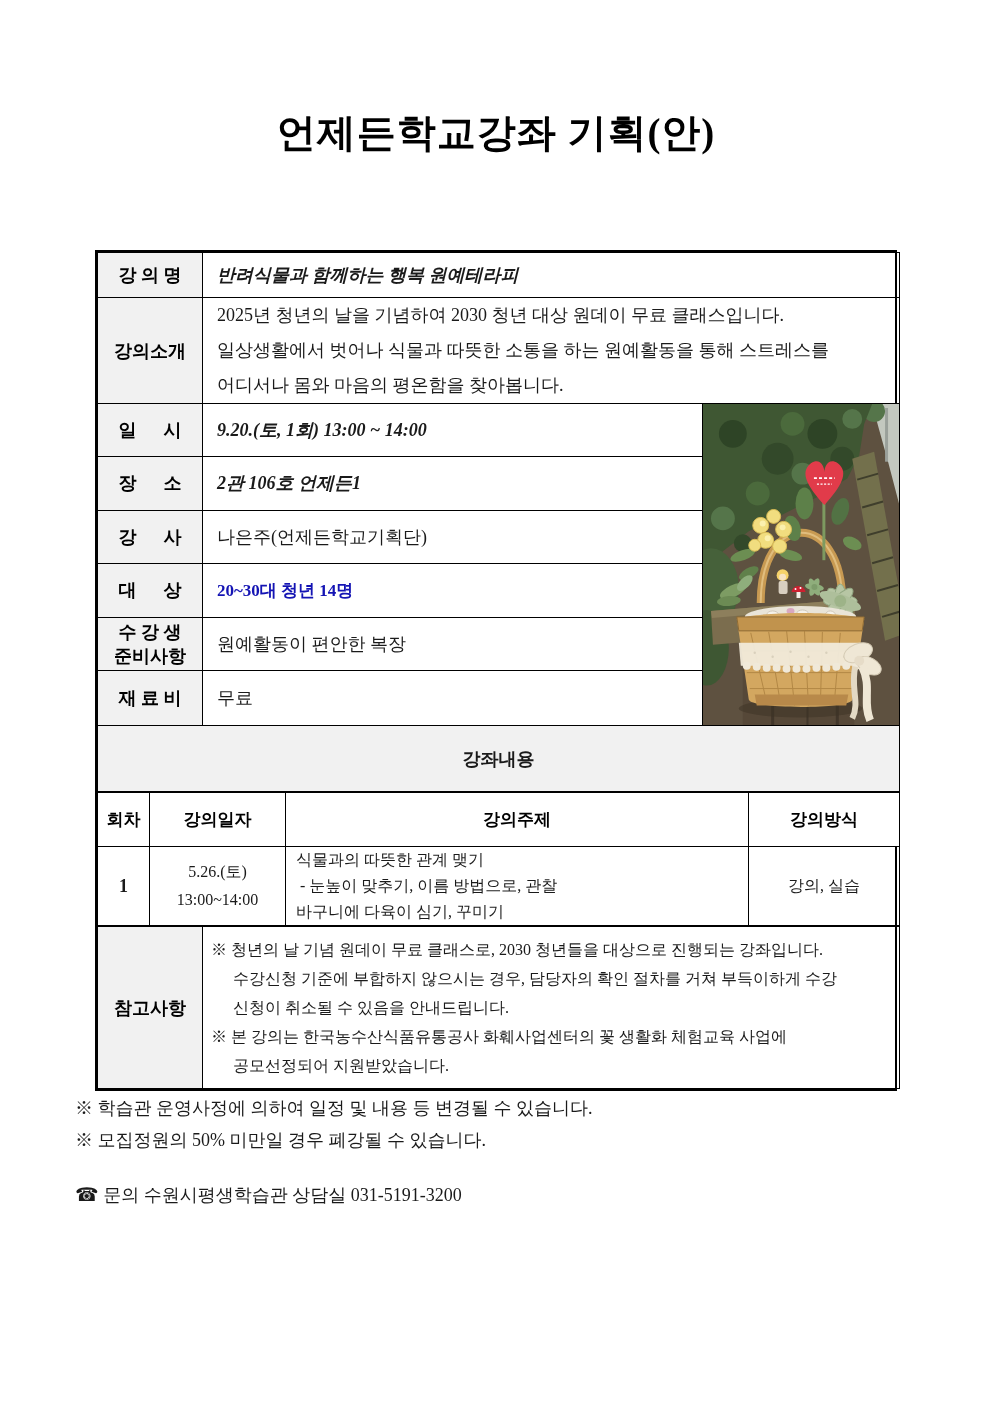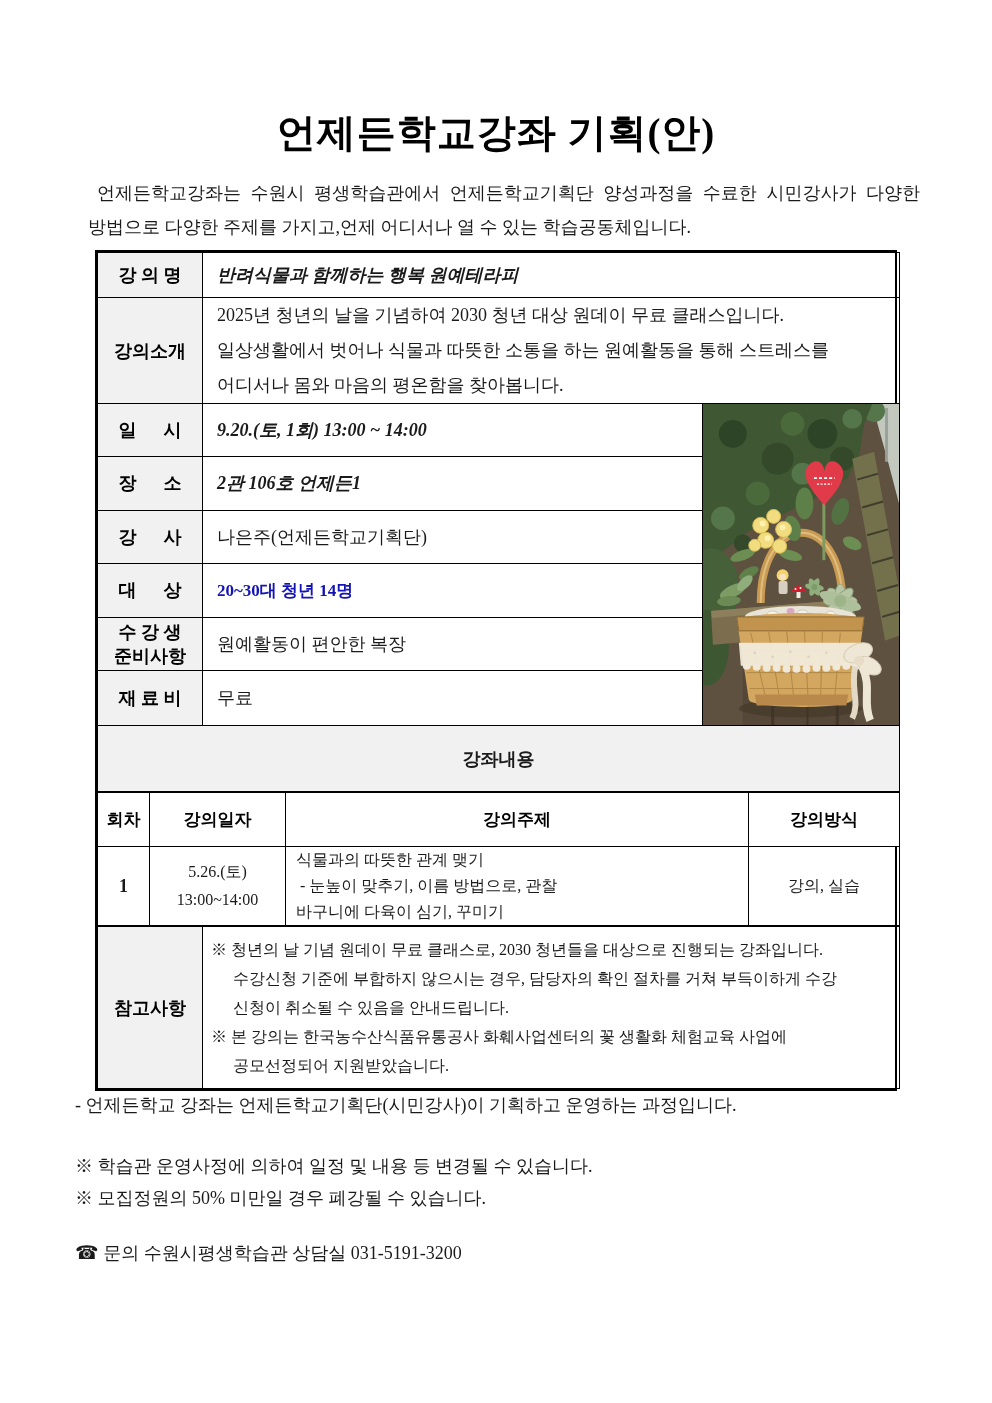--- a/index.html
+++ b/index.html
@@ -57,21 +57,20 @@
   .f-contact { margin-top:26px; line-height:26px; }
   .f-contact .ph { font-size:19px; }
 </style>
 </head>
 <body>
 
 <div class="page">
 
   <h1 class="title">언제든학교강좌 기획(안)</h1>
 
-  <p class="intro">언제든학교강좌는 수원시 평생학습관에서 언제든학교기획단 양성과정을 수료한 시민강사가 다양한 방법으로 다양한 주제를 가지고,언제 어디서나 열 수 있는 학습공동체입니다.</p>
 
   <div class="doc-table">
 
     <table class="t1">
       <colgroup>
           <col style="width:105px">
           <col style="width:500px">
           <col style="width:197px">
         </colgroup>
       <tbody>
@@ -328,19 +327,18 @@
           <div>※ 본 강의는 한국농수산식품유통공사 화훼사업센터의 꽃 생활화 체험교육 사업에</div>
           <div class="ind">공모선정되어 지원받았습니다.</div>
         </td>
       </tr>
     </tbody>
       </table>
 
   </div>
 
   <div class="footer">
-    <p class="f-dash">- 언제든학교 강좌는 언제든학교기획단(시민강사)이 기획하고 운영하는 과정입니다.</p>
     <p class="f-note">※ 학습관 운영사정에 의하여 일정 및 내용 등 변경될 수 있습니다.</p>
     <p class="f-note">※ 모집정원의 50% 미만일 경우 폐강될 수 있습니다.</p>
     <p class="f-contact"><span class="ph">☎</span> <span>문의 수원시평생학습관 상담실 031-5191-3200</span></p>
   </div>
 
 </div>
 
 </body></html>

